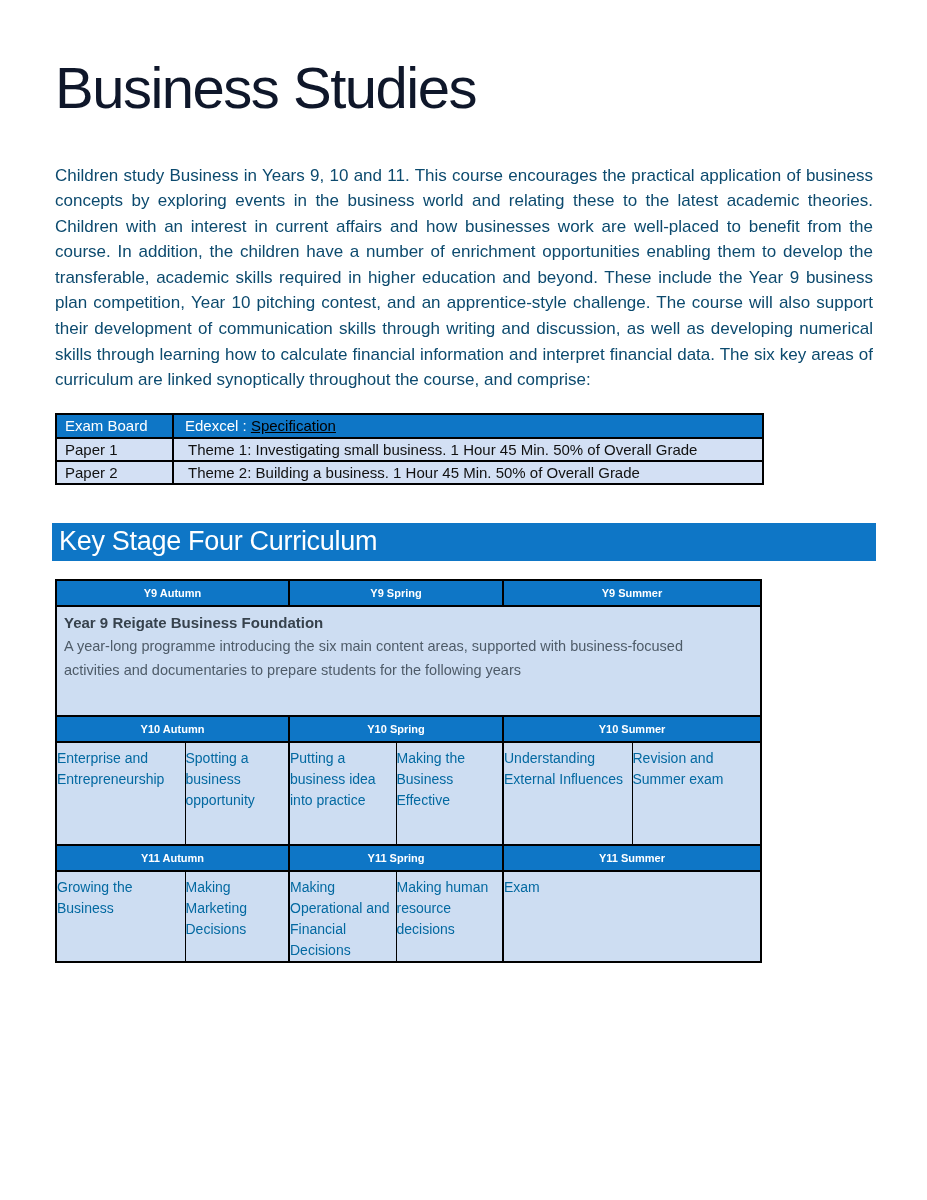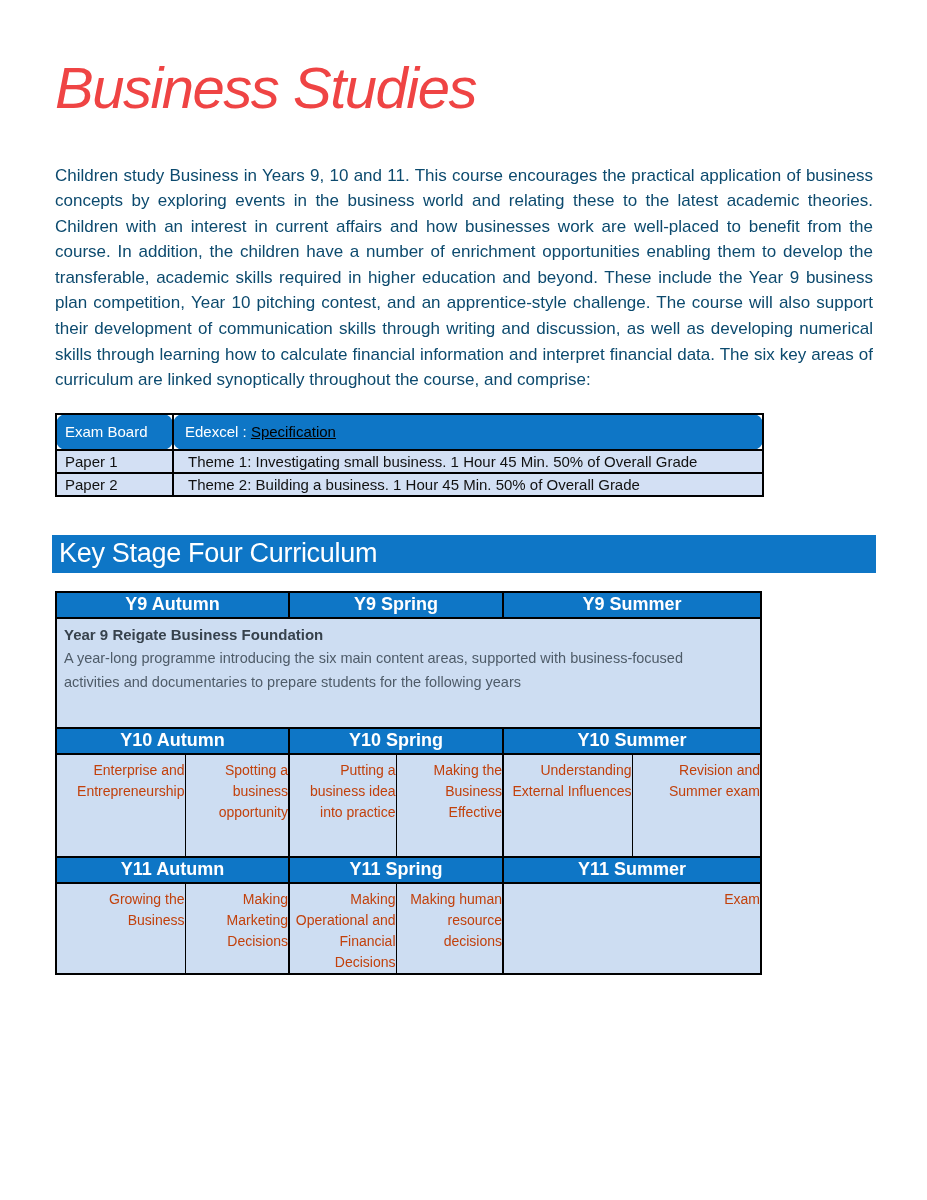--- a/index.html
+++ b/index.html
@@ -13,22 +13,21 @@
     background: #ffffff;
     overflow: hidden;
   }
 
   .title {
     margin: 52px 0 0 55px;
     font-size: 58px;
     line-height: 1.25;
     font-weight: 300;
     letter-spacing: -1.5px;
-    color: #ef4444;
-    font-style: italic;
+    color: #0f172a;
   }
 
   .intro {
     margin: 38px 54px 0 55px;
     width: 818px;
     font-size: 17px;
     line-height: 1.505;
     text-align: justify;
     color: #0c4a6e;
   }
@@ -45,22 +44,21 @@
     border: 2px solid #000;
     height: 23px;
     vertical-align: middle;
   }
   .exam-table .c1 { width: 117px; padding-left: 8px; }
   .exam-table .c2 { padding-left: 11px; }
   .exam-table .detail { padding-left: 14px; }
   .exam-head td {
     background: #0E76C6;
     color: #ffffff;
-    height: 36px;
-    border-radius: 10px;
+    height: 24px;
   }
   .exam-table tr:not(.exam-head) td { background: #D3E0F4; color: #111; }
   .spec-link { color: #000000; text-decoration: underline; cursor: pointer; }
 
   
   .banner {
     margin: 38px 0 0 52px;
     width: 824px;
     height: 38px;
     background: #0E76C6;
@@ -77,36 +75,36 @@
     margin: 18px 0 0 55px;
     width: 705px;
     border-collapse: collapse;
     border: 2.5px solid #000;
     table-layout: fixed;
   }
   .curriculum th {
     border: 2.5px solid #000;
     background: #0E76C6;
     color: #ffffff;
-    font-size: 18px;
+    font-size: 11px;
     font-weight: bold;
     height: 26px;
     text-align: center;
   }
   .curriculum td {
     border: 1.5px solid #000;
     background: #CDDDF2;
     vertical-align: top;
   }
   .curriculum td.season { border-left: 2.5px solid #000; }
   .curriculum .cell {
-    text-align: right;
+    text-align: left;
     font-size: 14px;
     line-height: 1.5;
-    color: #c2410c;
+    color: #0369a1;
     padding-top: 5px;
   }
   .y10body .cell { height: 103px; }
   .y11body .cell { height: 80px; }
   .y9cell { height: 110px; padding: 7px 10px 0 7px; }
   .y9title {
     font-size: 15px;
     font-weight: bold;
     color: #37424D;
     margin-bottom: 4px;

